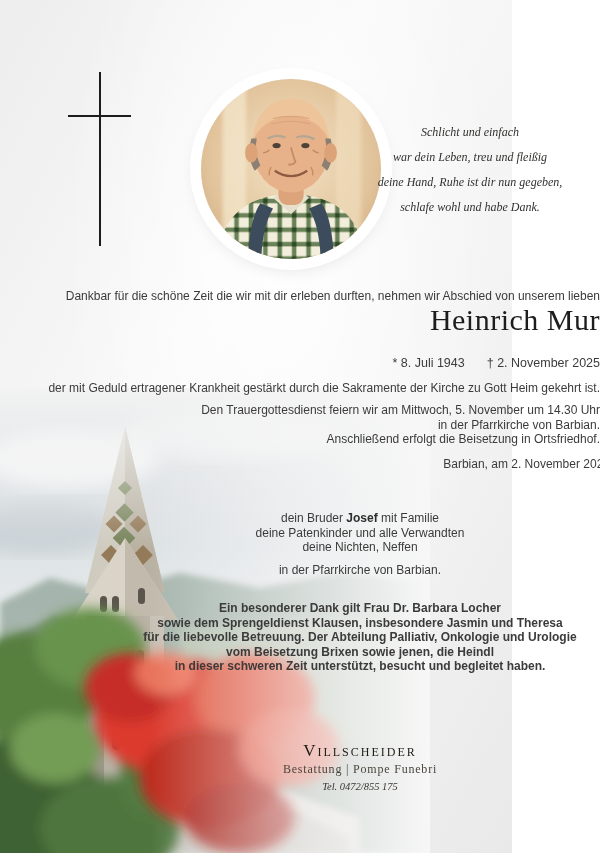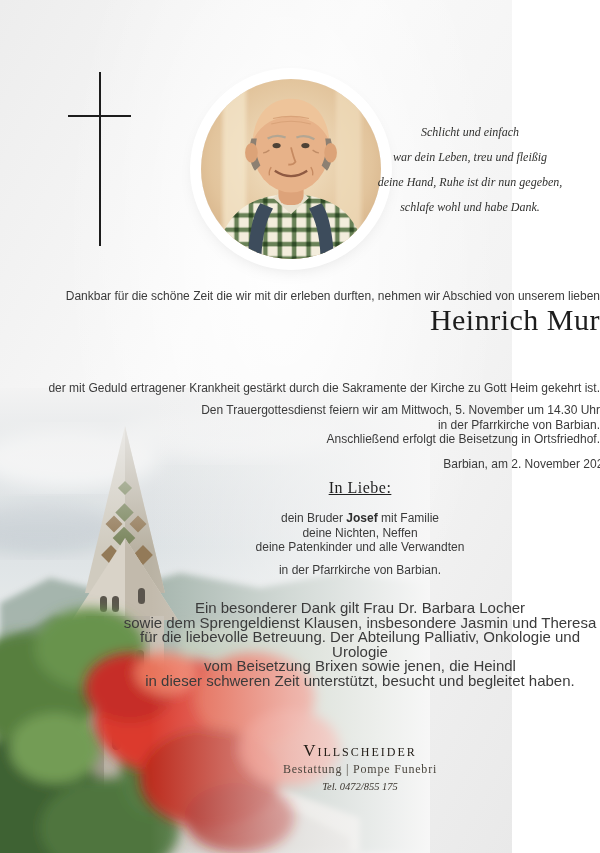--- a/index.html
+++ b/index.html
@@ -45,21 +45,21 @@
   .service{top:403px;font-size:12px;line-height:14.5px;}
   .place-date{top:457px;font-size:12px;left:10px;}
   .right-col{position:absolute;left:120px;width:480px;text-align:center;}
   .in-liebe{
     top:479px;font-family:"Liberation Serif", serif;font-size:16px;color:#1f1f1f;
     text-decoration:underline;letter-spacing:.5px;
   }
   .family{top:511px;font-size:12px;line-height:14.5px;}
   .family b{font-weight:bold;color:#2e2e2e;}
   .rosary{top:563px;font-size:12px;line-height:14.5px;}
-  .thanks{top:601px;font-size:15px;line-height:14.6px;}
+  .thanks{top:601px;font-size:12px;line-height:14.6px;font-weight:bold;}
   
   .logo{position:absolute;left:120px;width:480px;top:741px;text-align:center;color:#2b2620;}
   .logo .since{font-family:"Liberation Serif", serif;font-size:8.5px;letter-spacing:1px;color:#3a352e;}
   .logo .fh-name{
     font-family:"Liberation Serif", serif;font-variant:small-caps;font-size:17px;
     letter-spacing:2px;color:#211c16;margin-top:0px;
   }
   .logo .sub{font-family:"Liberation Serif", serif;font-size:12px;letter-spacing:.8px;color:#4a453d;margin-top:1px;}
   .logo .tel{font-family:"Liberation Serif", serif;font-style:italic;font-size:10.5px;color:#3a352e;margin-top:4px;}
 </style>
@@ -247,37 +247,39 @@
     <div>Schlicht und einfach</div>
     <div>war dein Leben, treu und fleißig</div>
     <div>deine Hand, Ruhe ist dir nun gegeben,</div>
     <div>schlafe wohl und habe Dank.</div>
   </div>
 
   <div class="center-col intro">Dankbar für die schöne Zeit die wir mit dir erleben durften, nehmen wir Abschied von unserem lieben</div>
 
   <div class="center-col name">Heinrich Mur</div>
 
+  <div class="center-col dates">
+    <span>* 8. Juli 1943</span><span class="gap"></span><span>† 2. November 2025</span>
+  </div>
 
   <div class="center-col illness">der mit Geduld ertragener Krankheit gestärkt durch die Sakramente der Kirche zu Gott Heim gekehrt ist.</div>
 
   <div class="center-col service">
     <div>Den Trauergottesdienst feiern wir am Mittwoch, 5. November um 14.30 Uhr</div>
     <div>in der Pfarrkirche von Barbian.</div>
     <div>Anschließend erfolgt die Beisetzung in Ortsfriedhof.</div>
   </div>
 
   <div class="center-col place-date">Barbian, am 2. November 2025</div>
 
-  <div class="right-col in-liebe">In Liebe:</div>
 
   <div class="right-col family">
     <div><span>dein Bruder </span><b>Josef</b><span> mit Familie</span></div>
+    <div>deine Patenkinder und alle Verwandten</div>
     <div>deine Nichten, Neffen</div>
-    <div>deine Patenkinder und alle Verwandten</div>
   </div>
 
   <div class="right-col rosary">
     <div>in der Pfarrkirche von Barbian.</div>
   </div>
 
   <div class="right-col thanks">
     <div>Ein besonderer Dank gilt Frau Dr. Barbara Locher</div>
     <div>sowie dem Sprengeldienst Klausen, insbesondere Jasmin und Theresa</div>
     <div>für die liebevolle Betreuung. Der Abteilung Palliativ, Onkologie und Urologie</div>

